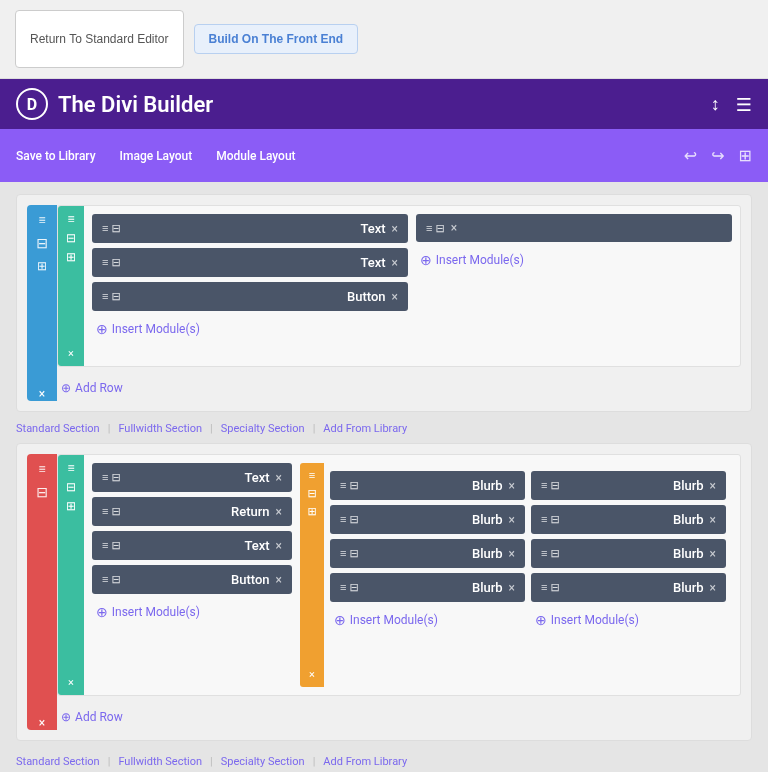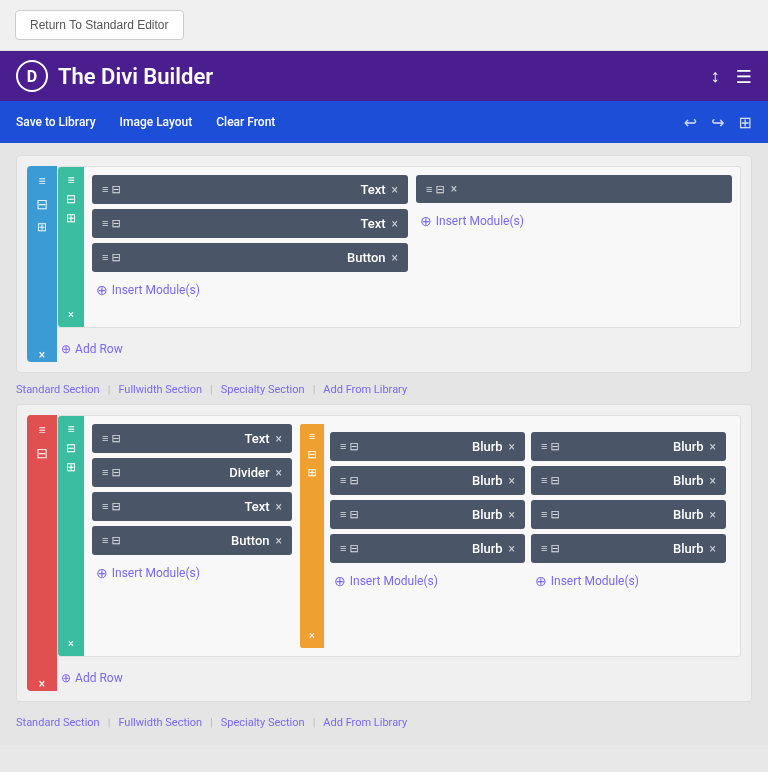--- a/index.html
+++ b/index.html
@@ -16,21 +16,21 @@
       background: #f0f0f0;
       padding: 10px 15px;
       display: flex;
       align-items: center;
       gap: 10px;
       border-bottom: 1px solid #ddd;
     }
     .btn-standard {
       background: #fff;
       border: 1px solid #ccc;
-      padding: 7px 14px;
+      padding: 21px 14px;
       border-radius: 4px;
       cursor: pointer;
       font-size: 12px;
       color: #555;
       text-align: right;
     }
     .btn-frontend {
       background: #e8f0fb;
       border: 1px solid #b8d0f0;
       padding: 7px 14px;
@@ -73,25 +73,25 @@
       align-items: center;
       gap: 16px;
     }
     .divi-header-icons span {
       font-size: 18px;
       cursor: pointer;
     }
 
     
     .divi-toolbar {
-      background: #1d4ed8;
+      background: #8b5cf6;
       display: flex;
       align-items: center;
       padding: 0 16px;
-      height: 42px;
+      height: 53px;
       gap: 24px;
     }
     .divi-toolbar-item {
       color: #fff;
       font-size: 12px;
       cursor: pointer;
       font-weight: 500;
     }
     .divi-toolbar-right {
       margin-left: auto;
@@ -291,35 +291,36 @@
 
     .section1 { margin-bottom: 6px; }
 
     .row-bar-teal { background: #3bbea0; }
   </style>
 </head>
 <body>
 
 <div class="top-bar">
   <button class="btn-standard">Return To Standard Editor</button>
+  <button class="btn-frontend">Build On The Front End</button>
 </div>
 
 <div class="divi-header">
   <div class="divi-logo">D</div>
   <div class="divi-title">The Divi Builder</div>
   <div class="divi-header-icons">
     <span>↕</span>
     <span>☰</span>
   </div>
 </div>
 
 <div class="divi-toolbar">
   <span class="divi-toolbar-item">Save to Library</span>
   <span class="divi-toolbar-item">Image Layout</span>
-  <span class="divi-toolbar-item">Clear Front</span>
+  <span class="divi-toolbar-item">Module Layout</span>
   <div class="divi-toolbar-right">
     <span>↩</span>
     <span>↪</span>
     <span>⊞</span>
   </div>
 </div>
 
 <div class="canvas">
 
   <div class="section-block section1">
@@ -432,21 +433,21 @@
                 <span class="module-icon">⊟</span>
               </div>
               <span class="module-label">Text</span>
               <span class="module-close">×</span>
             </div>
             <div class="module-item">
               <div class="module-icons">
                 <span class="module-icon">≡</span>
                 <span class="module-icon">⊟</span>
               </div>
-              <span class="module-label">Divider</span>
+              <span class="module-label">Return</span>
               <span class="module-close">×</span>
             </div>
             <div class="module-item">
               <div class="module-icons">
                 <span class="module-icon">≡</span>
                 <span class="module-icon">⊟</span>
               </div>
               <span class="module-label">Text</span>
               <span class="module-close">×</span>
             </div>

